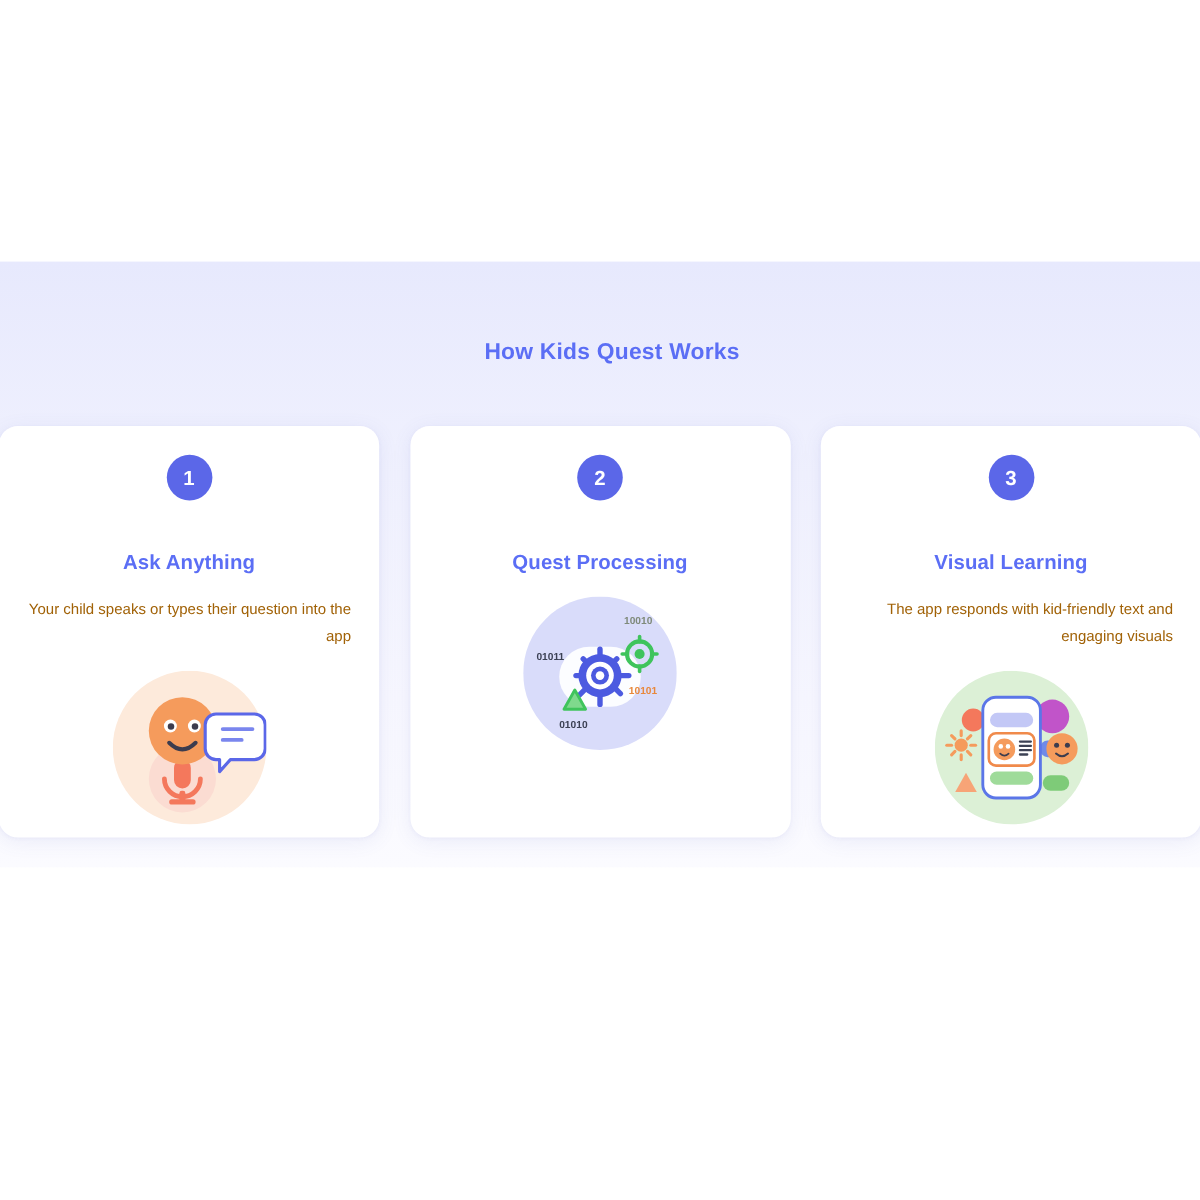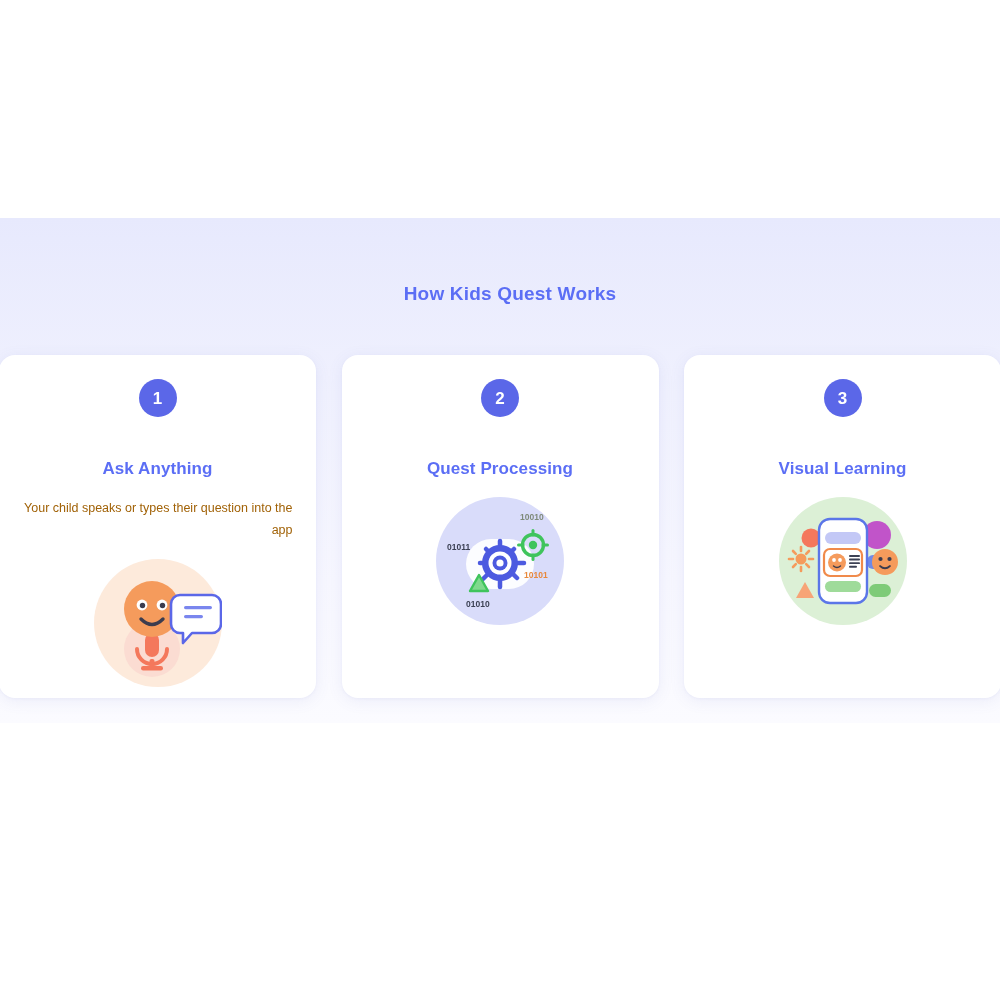--- a/index.html
+++ b/index.html
@@ -218,20 +218,21 @@
           <text x="11" y="53" font-family="'Liberation Sans', sans-serif" font-size="8.5" font-weight="bold" fill="#3c4154">01011</text>
           <text x="88" y="81" font-family="'Liberation Sans', sans-serif" font-size="8.5" font-weight="bold" fill="#e8883c">10101</text>
           <text x="30" y="110" font-family="'Liberation Sans', sans-serif" font-size="8.5" font-weight="bold" fill="#3c4154">01010</text>
         </svg>
       </div>
     </div>
 
     <div class="card">
       <div class="step-badge">3</div>
       <div class="card-title">Visual Learning</div>
+      <div class="card-desc">The app responds with kid-friendly text and engaging visuals</div>
 
       <div class="illus-wrap">
         <svg width="128" height="128" viewBox="0 0 128 128">
           <circle cx="64" cy="64" r="64" fill="#dcf0d6"></circle>
 
           <circle cx="98" cy="38" r="14" fill="#c154c9"></circle>
 
           <circle cx="32" cy="41" r="9.5" fill="#f4785c"></circle>
 
           <g stroke="#f59b5c" stroke-width="2.6" stroke-linecap="round">

